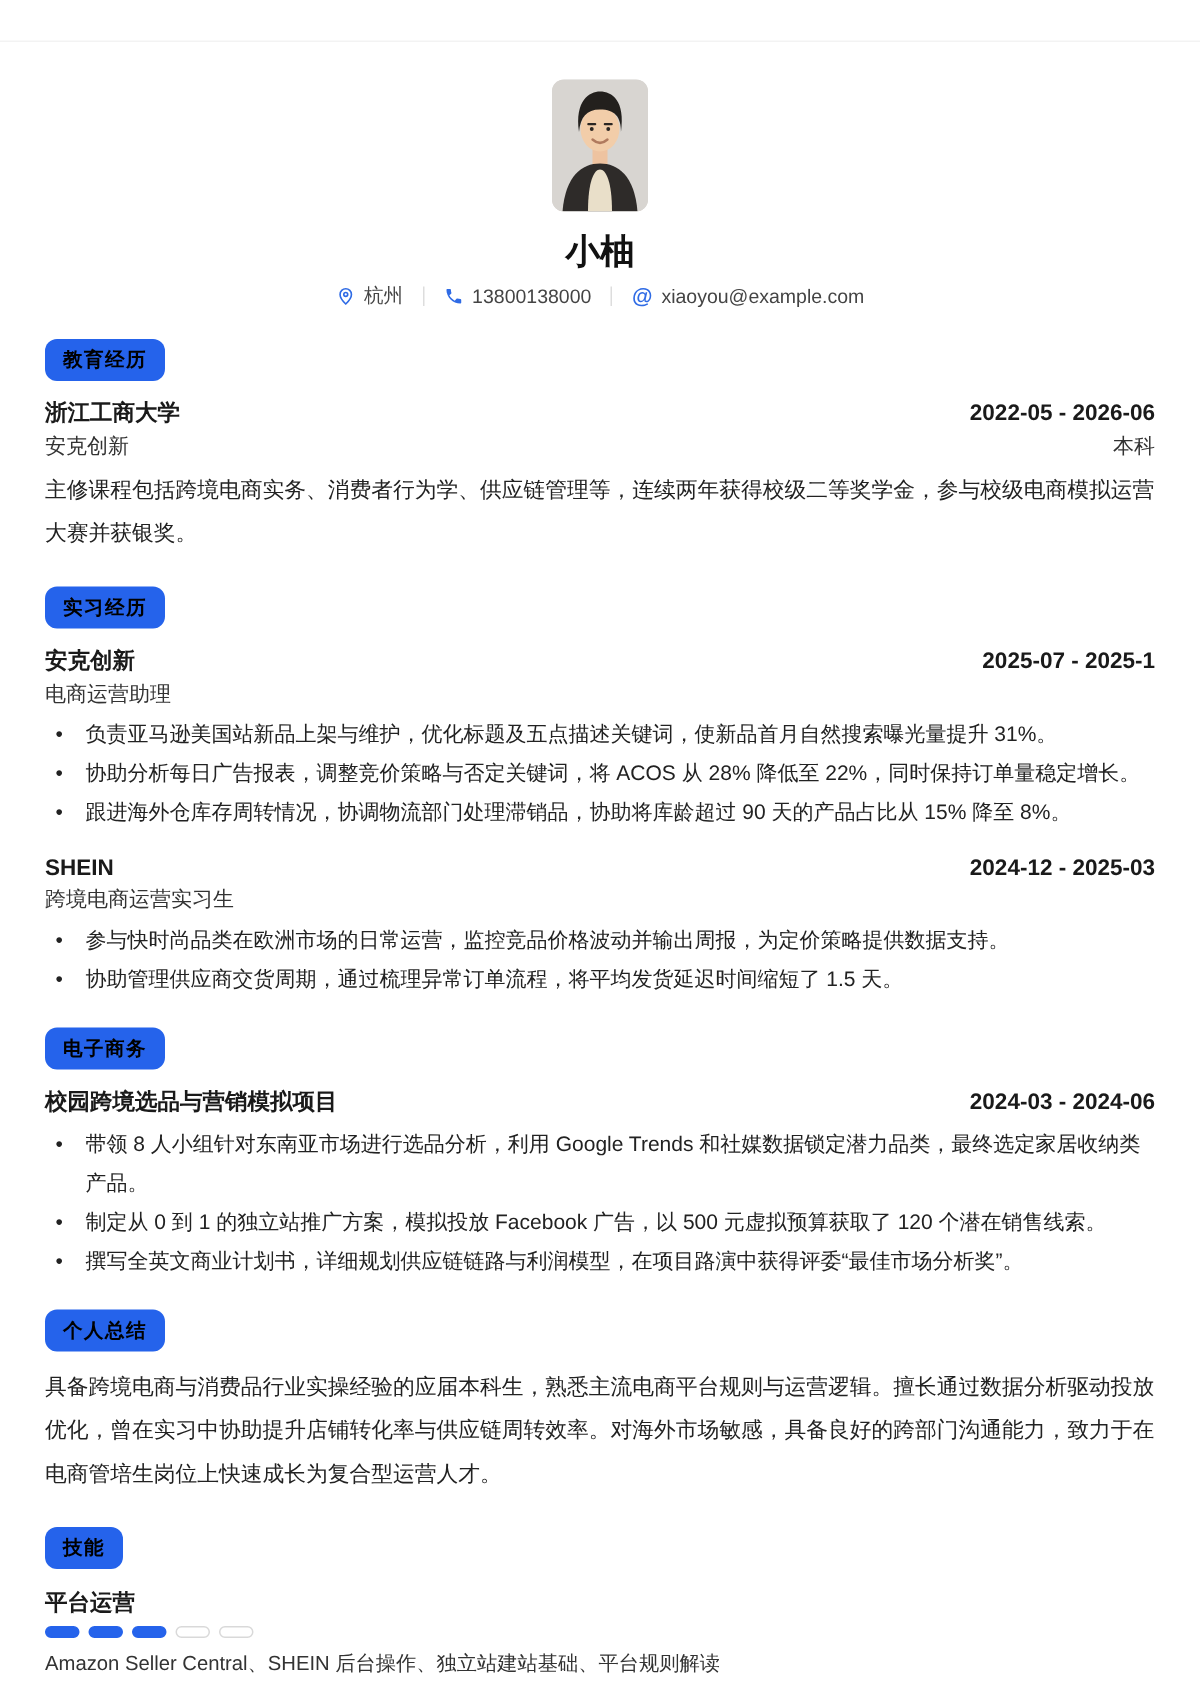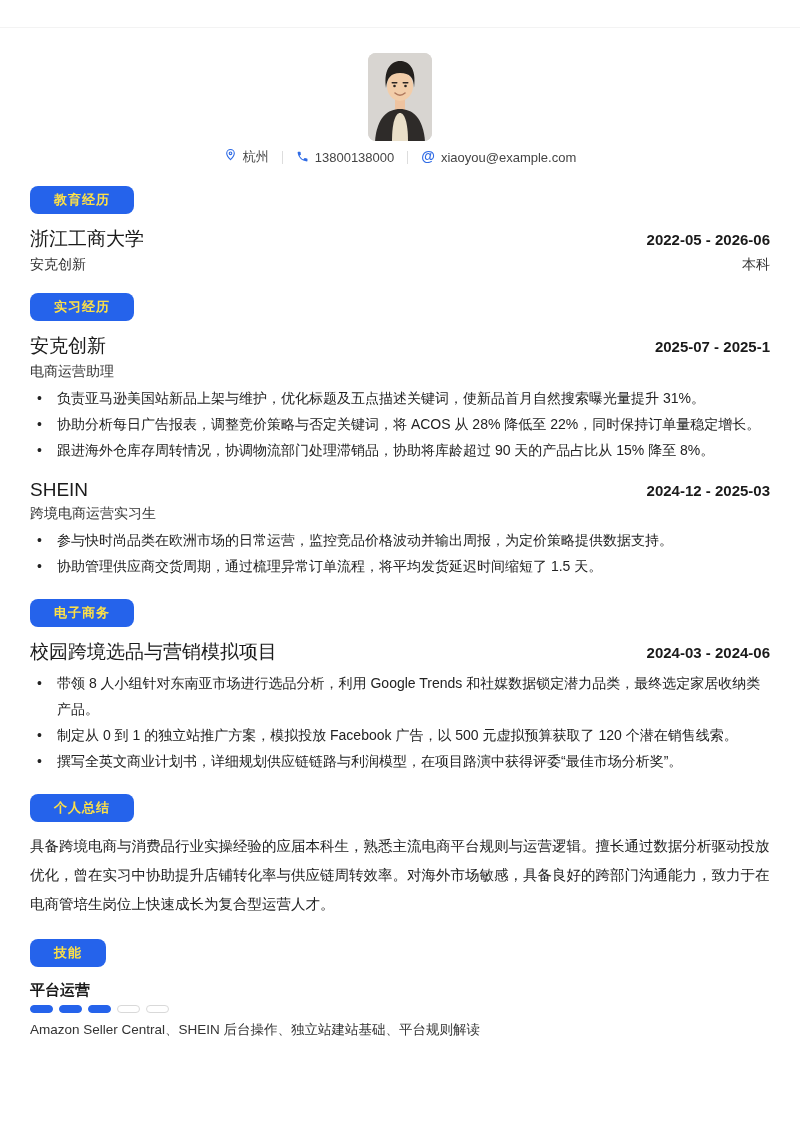--- a/index.html
+++ b/index.html
@@ -9,36 +9,36 @@
     font-family:"Liberation Sans","DejaVu Sans",sans-serif;
     color:#222;
   }
   .sheet { margin-top:27px; border-top:1px solid #f3f3f3; padding:0 30px; }
 
   
   .photo { width:64px; height:88px; border-radius:8px; overflow:hidden; margin:25px auto 0; background:#d8d5d1; }
   .photo svg { display:block; width:100%; height:100%; }
   .name { text-align:center; font-size:23px; font-weight:700; color:#111; margin-top:12px; line-height:28px; }
   .contact-row { display:flex; justify-content:center; align-items:center; margin-top:7px; font-size:13px; color:#444; }
-  .contact-item { display:inline-flex; align-items:flex-start; gap:6px; padding:0 13px; }
+  .contact-item { display:inline-flex; align-items:center; gap:6px; padding:0 13px; }
   .cicon { display:inline-flex; align-items:center; }
   .at-glyph { color:#2f6be5; font-weight:700; font-size:14px; line-height:13px; }
   .vsep { width:1px; height:13px; background:#ddd; }
 
   
   .badge {
-    display:inline-block; background:#2563eb; color:#fde047;
-    font-size:13px; font-weight:700; padding:5px 24px; border-radius:8px;
+    display:inline-block; background:#2563eb; color:#000000;
+    font-size:13px; font-weight:700; padding:5px 12px; border-radius:8px;
     letter-spacing:1px;
   }
   .sec { margin-top:20px; }
   .entry { margin-top:12px; }
   .entry + .entry { margin-top:16px; }
   .entry-header { display:flex; justify-content:space-between; align-items:baseline; }
-  .entry-title { font-size:19px; font-weight:400; color:#1a1a1a; }
+  .entry-title { font-size:15px; font-weight:700; color:#1a1a1a; }
   .entry-date { font-size:15px; font-weight:700; color:#1a1a1a; white-space:nowrap; }
   .entry-sub { display:flex; justify-content:space-between; font-size:14px; color:#333; margin-top:3px; line-height:18px; }
   .entry-desc { font-size:14.5px; color:#222; line-height:29px; margin-top:7px; }
   .bullets { margin-top:5px; list-style:none; }
   .bullet { display:flex; font-size:14px; color:#222; line-height:26px; }
   .bullet::before { content:"•"; flex:0 0 auto; width:20px; padding-left:7px; font-size:14px; color:#222; }
   .summary-text { font-size:14.5px; color:#222; line-height:29px; margin-top:10px; }
 
   
   .skill-item { margin-top:13px; }
@@ -62,20 +62,21 @@
       <circle cx="26.5" cy="33" r="1.3" fill="#2a2522"></circle>
       <circle cx="37.5" cy="33" r="1.3" fill="#2a2522"></circle>
       <rect x="23.5" y="29" width="6" height="1.5" rx="0.7" fill="#2a2522"></rect>
       <rect x="34.5" y="29" width="6" height="1.5" rx="0.7" fill="#2a2522"></rect>
       <path d="M27 40 Q32 44.5 37 40" stroke="#b07a5e" stroke-width="1.6" fill="none" stroke-linecap="round"></path>
       <path d="M7 88 C9 64 20 56 32 56 C44 56 55 64 57 88 Z" fill="#2e2b29"></path>
       <path d="M24 88 C24 68 28 60 32 60 C36 60 40 68 40 88 Z" fill="#e9dfc9"></path>
     </svg>
   </div>
 
+  <h1 class="name">小柚</h1>
 
   <div class="contact-row">
     <span class="contact-item">
       <span class="cicon">
         <svg width="13" height="13" viewBox="0 0 24 24">
             <path d="M12 21.5 C12 21.5 5 14.8 5 9.8 a7 7 0 1 1 14 0 C19 14.8 12 21.5 12 21.5 Z" fill="none" stroke="#2f6be5" stroke-width="2"></path>
             <circle cx="12" cy="9.8" r="2.4" fill="none" stroke="#2f6be5" stroke-width="2"></circle>
           </svg>
       </span>
       <span>杭州</span>
@@ -100,20 +101,21 @@
     <span class="badge">教育经历</span>
     <div class="entry">
       <div class="entry-header">
         <span class="entry-title">浙江工商大学</span>
         <span class="entry-date">2022-05 - 2026-06</span>
       </div>
       <div class="entry-sub">
         <span>安克创新</span>
         <span>本科</span>
       </div>
+      <p class="entry-desc">主修课程包括跨境电商实务、消费者行为学、供应链管理等，连续两年获得校级二等奖学金，参与校级电商模拟运营大赛并获银奖。</p>
     </div>
   </div>
 
   <div class="sec">
     <span class="badge">实习经历</span>
 
     <div class="entry">
       <div class="entry-header">
         <span class="entry-title">安克创新</span>
         <span class="entry-date">2025-07 - 2025-1</span>

